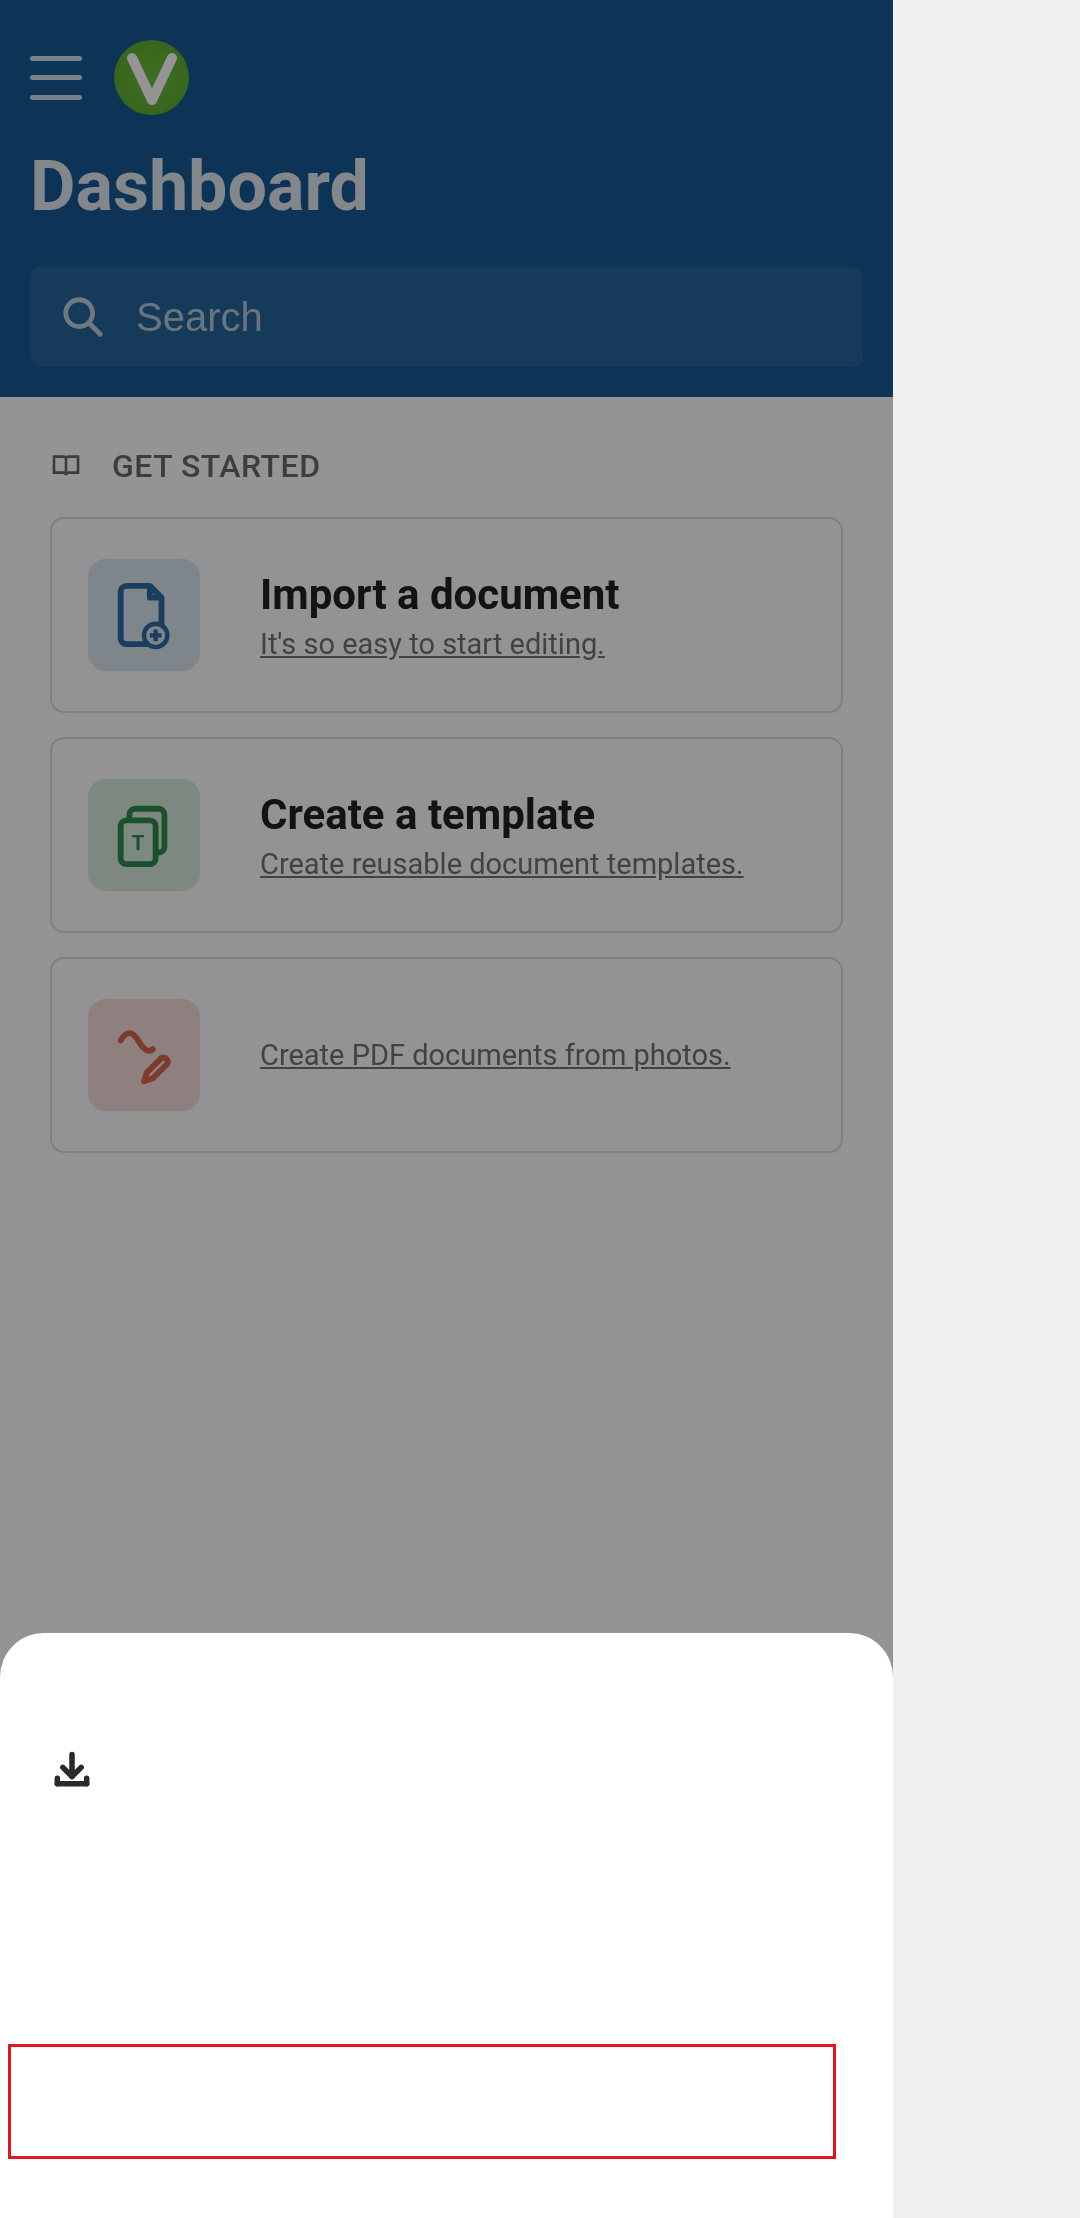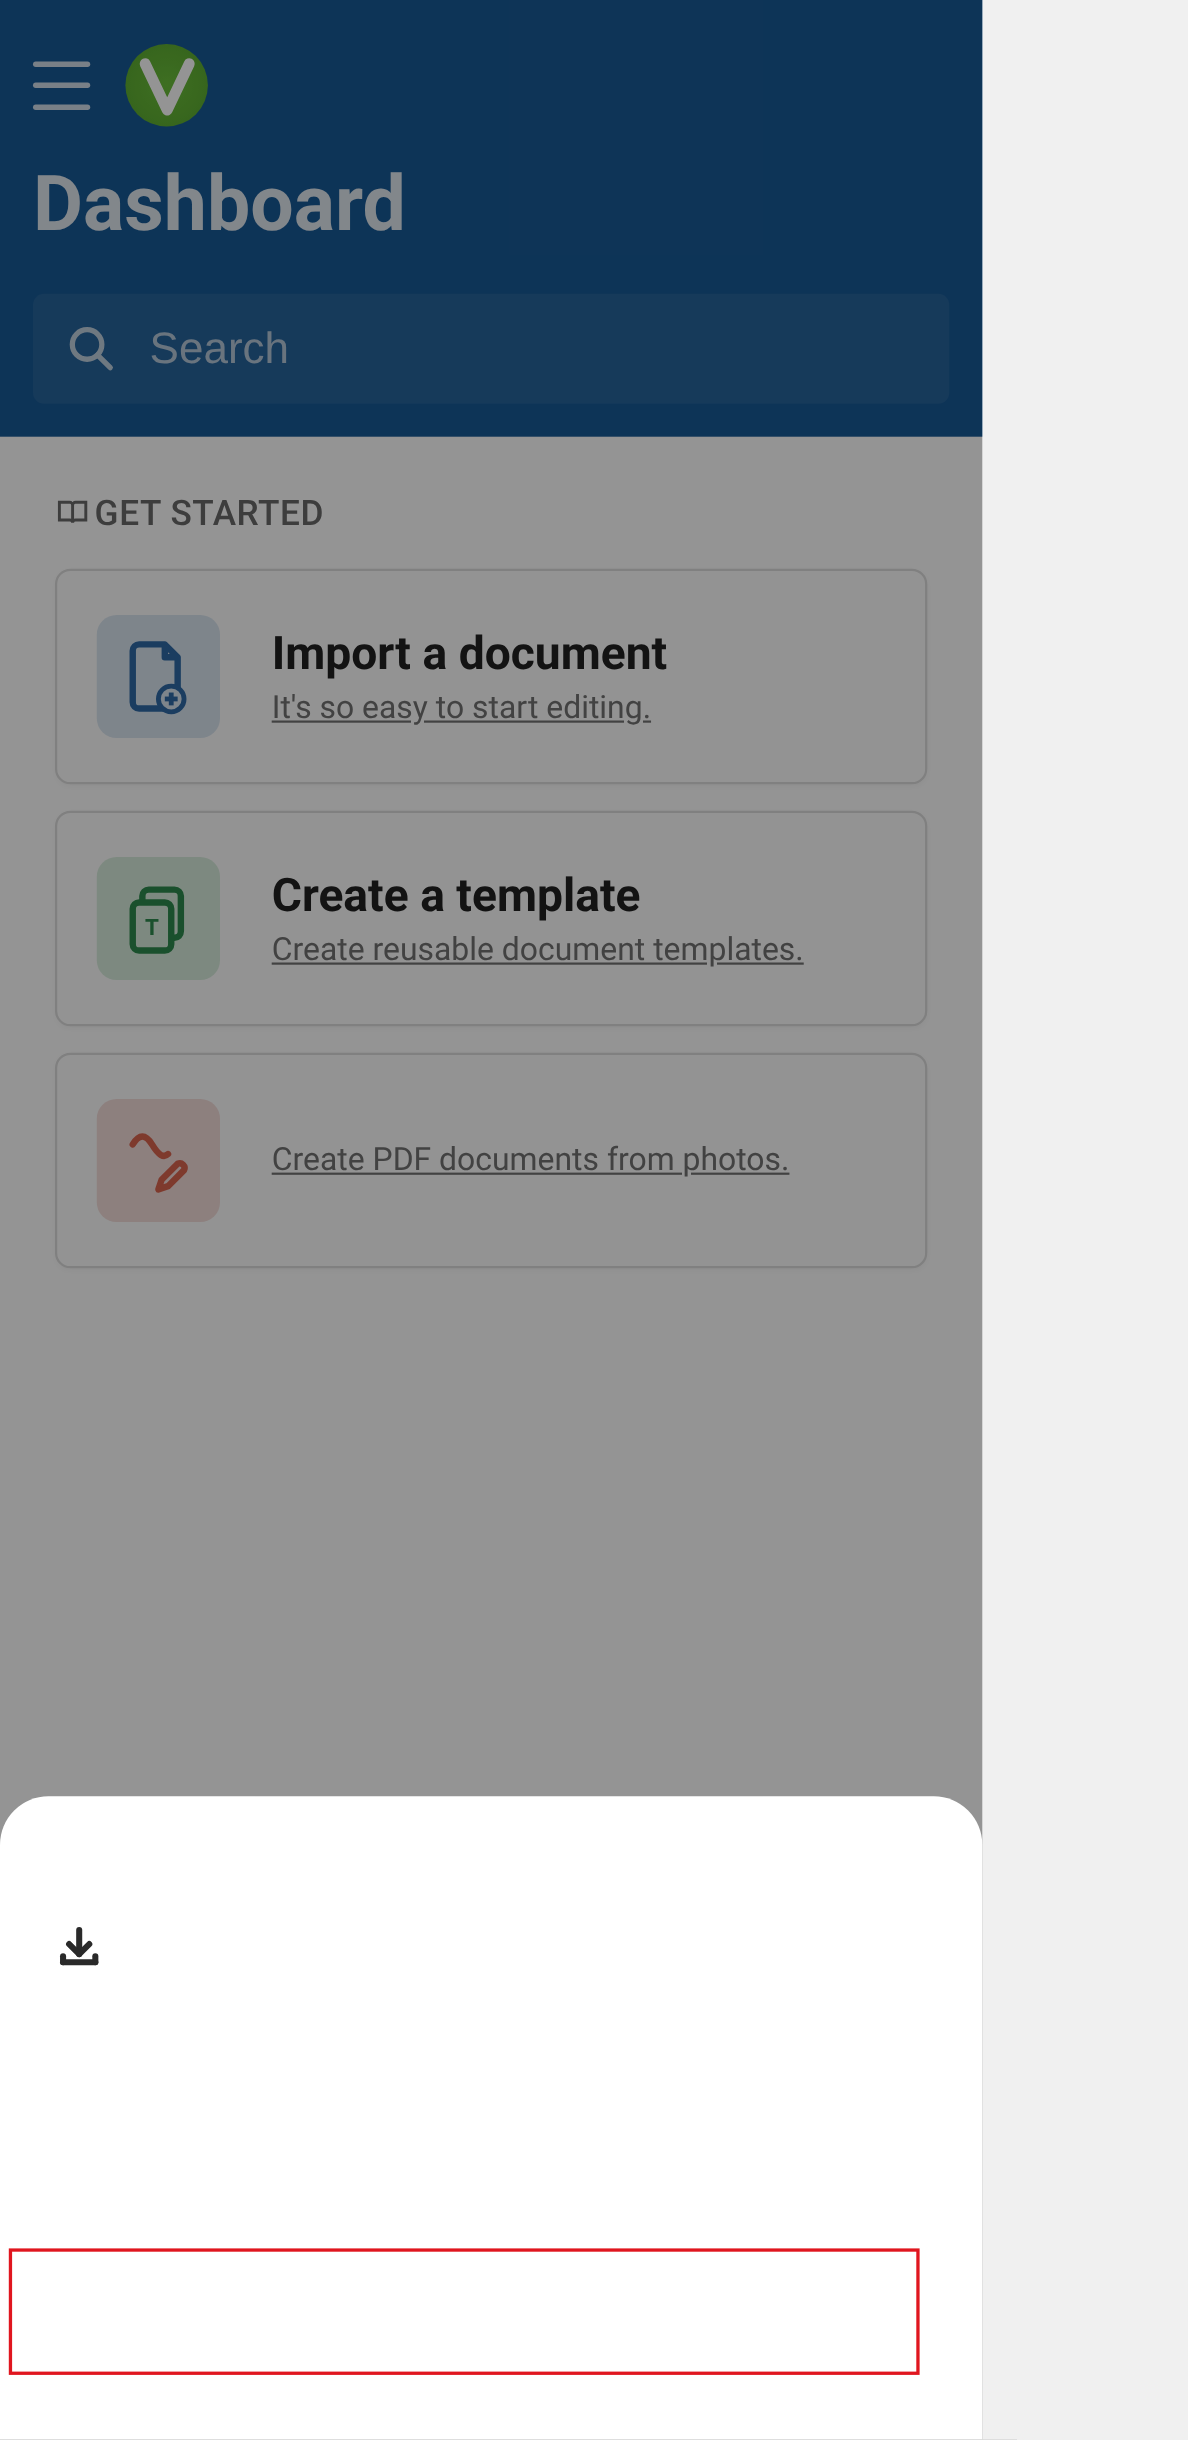--- a/index.html
+++ b/index.html
@@ -51,32 +51,32 @@
   .search-input {
     flex: 1;
     background: transparent; border: none; outline: none;
     font-size: 40px; color: #fff;
   }
   .search-input::placeholder { color: #b5c8da; }
 
   
   .body { padding: 50px 50px; }
   .section-header {
-    display: flex; align-items: center; gap: 4px;
+    display: flex; align-items: center; gap: 30px;
     color: #6a6a6a; font-size: 32px; font-weight: 500; letter-spacing: 0.5px;
     margin-bottom: 32px;
   }
   .section-header svg { color: #6a6a6a; }
 
   .card {
     background: #fdfdfd;
     border: 2px solid #dcdcdc;
     border-radius: 14px;
     padding: 40px 36px;
-    display: flex; align-items: center; gap: 47px;
+    display: flex; align-items: center; gap: 60px;
     margin-bottom: 24px;
     box-shadow: 0 2px 4px rgba(0,0,0,0.03);
   }
   .card-icon {
     width: 112px; height: 112px; border-radius: 18px;
     display: flex; align-items: center; justify-content: center;
     flex-shrink: 0;
   }
   .card-icon.blue { background: #d9e5f0; }
   .card-icon.green { background: #d8eddd; }

